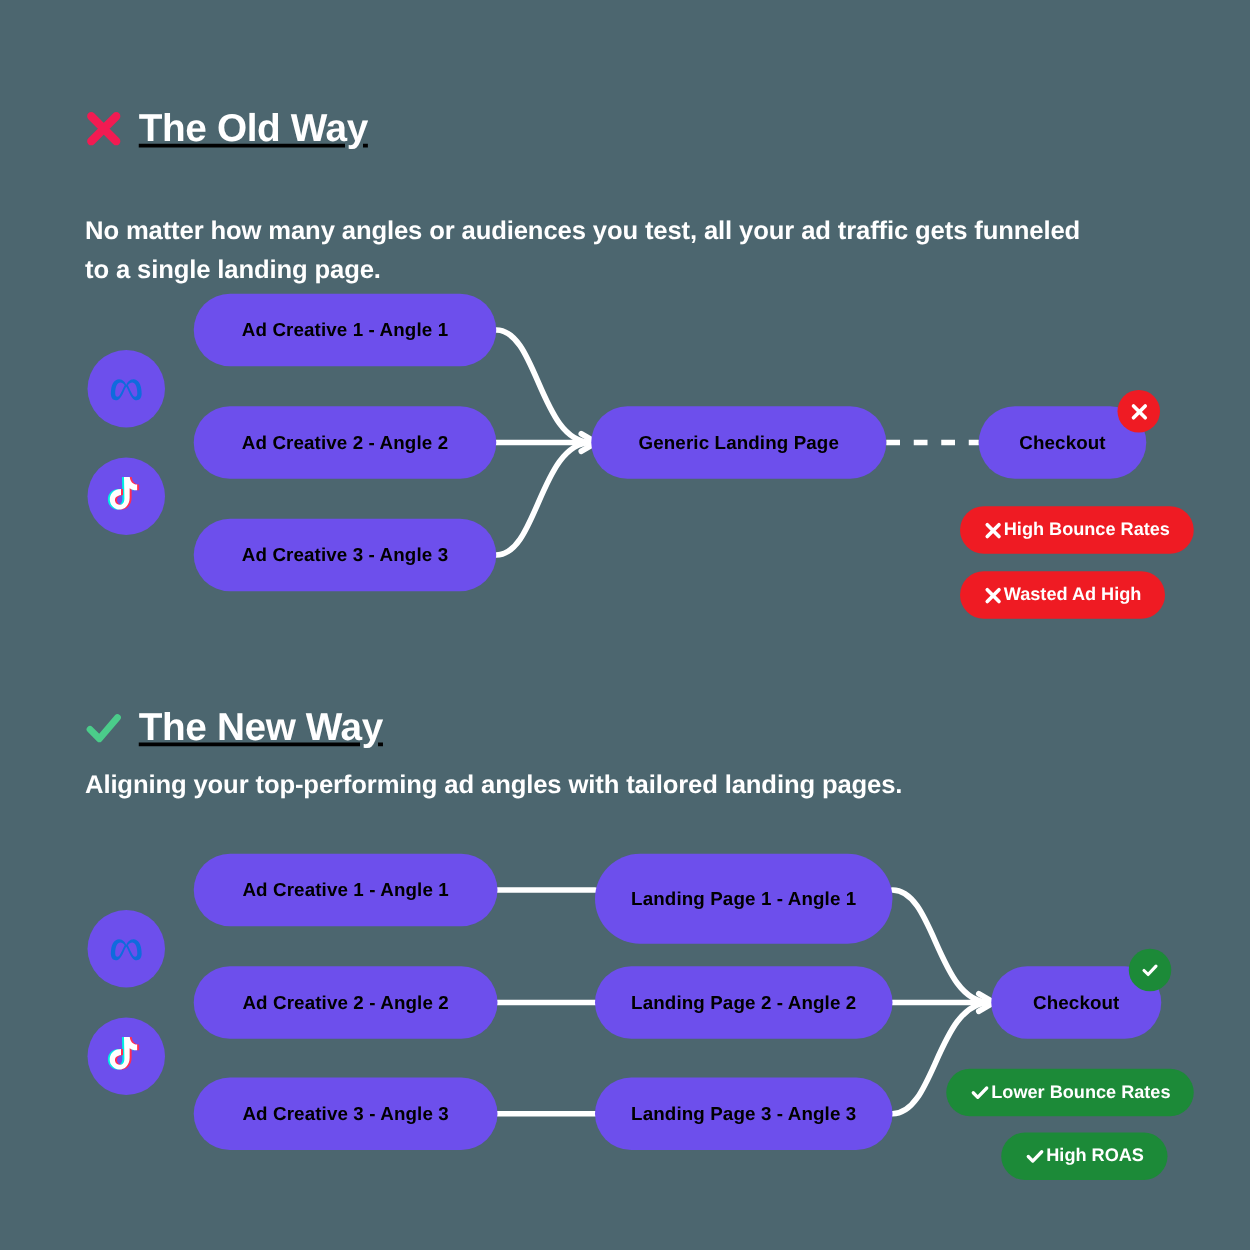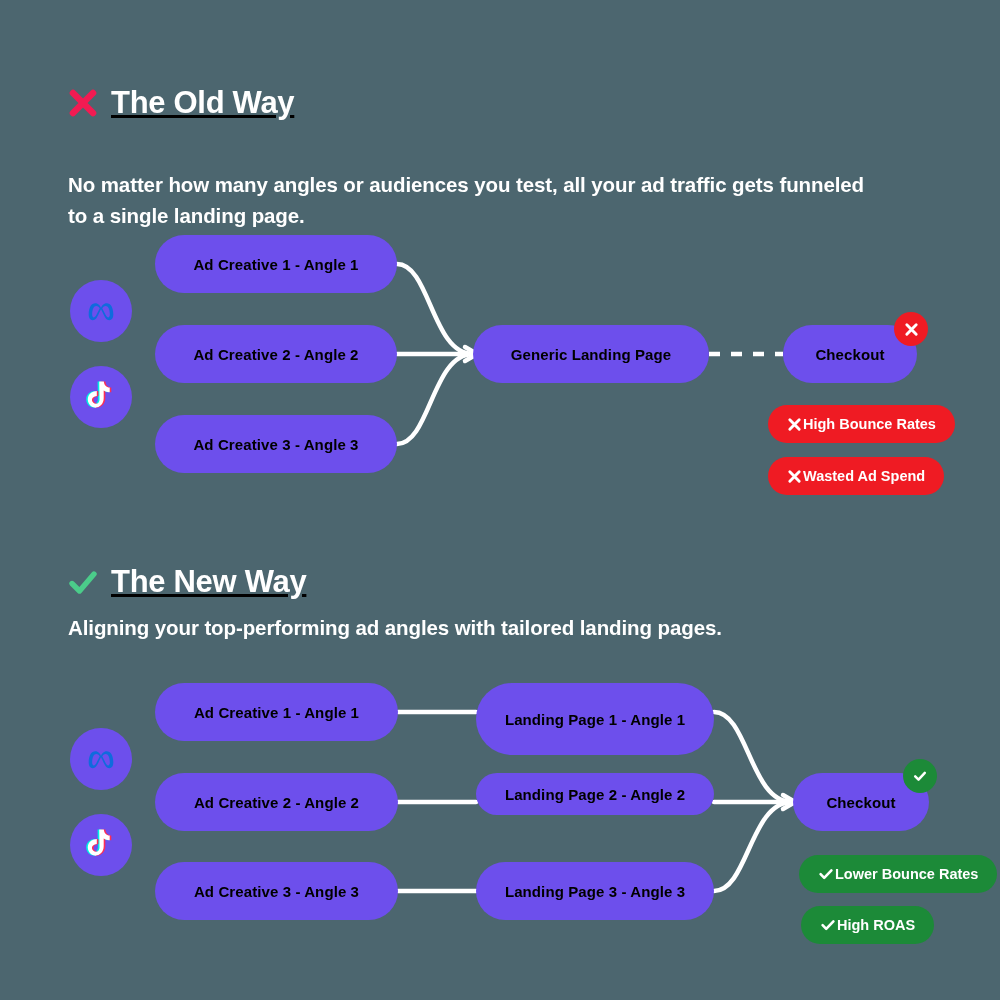--- a/index.html
+++ b/index.html
@@ -192,21 +192,21 @@
   <div class="chip bad" style="left:768px; top:405px;">
     <svg width="15" height="15" viewBox="0 0 16 16" xmlns="http://www.w3.org/2000/svg">
       <path d="M3 3 L13 13 M13 3 L3 13" stroke="#ffffff" stroke-width="3.1" stroke-linecap="round"></path>
     </svg>
     <span>High Bounce Rates</span>
   </div>
   <div class="chip bad" style="left:768px; top:457px;">
     <svg width="15" height="15" viewBox="0 0 16 16" xmlns="http://www.w3.org/2000/svg">
       <path d="M3 3 L13 13 M13 3 L3 13" stroke="#ffffff" stroke-width="3.1" stroke-linecap="round"></path>
     </svg>
-    <span>Wasted Ad Spend</span>
+    <span>Wasted Ad High</span>
   </div>
 
   <div class="section-head" style="left:68px; top:564px;">
     <span class="head-icon">
       <svg viewBox="0 0 30 30" xmlns="http://www.w3.org/2000/svg">
         <path d="M4 16.5 L11.5 24 L26 7" stroke="#4bcc8a" stroke-width="5.4" stroke-linecap="round" stroke-linejoin="round" fill="none"></path>
       </svg>
     </span>
     <span class="head-title">The New Way</span>
   </div>
@@ -232,37 +232,37 @@
   <div class="node" style="left:155px; top:773px; width:243px; height:58px;">
     <span>Ad Creative 2 -  Angle 2</span>
   </div>
   <div class="node" style="left:155px; top:862px; width:243px; height:58px;">
     <span>Ad Creative 3 -  Angle 3</span>
   </div>
 
   <div class="node" style="left:476px; top:683px; width:238px; height:72px;">
     <span>Landing Page 1 -  Angle 1</span>
   </div>
-  <div class="node" style="left:476px; top:773px; width:238px; height:42px;">
+  <div class="node" style="left:476px; top:773px; width:238px; height:58px;">
     <span>Landing Page 2 -  Angle 2</span>
   </div>
   <div class="node" style="left:476px; top:862px; width:238px; height:58px;">
     <span>Landing Page 3 -  Angle 3</span>
   </div>
 
   <div class="node" style="left:793px; top:773px; width:136px; height:58px;">
     <span>Checkout</span>
   </div>
   <div class="corner-badge good" style="left:903px; top:759px;">
     <svg width="16" height="16" viewBox="0 0 16 16" xmlns="http://www.w3.org/2000/svg">
       <path d="M3.2 8.4 L6.5 11.6 L12.8 4.9" stroke="#ffffff" stroke-width="2.5" stroke-linecap="round" stroke-linejoin="round" fill="none"></path>
     </svg>
   </div>
 
-  <div class="chip good" style="left:799px; top:855px;text-align:center;">
+  <div class="chip good" style="left:757px; top:855px;text-align:center;">
     <svg width="16" height="16" viewBox="0 0 16 16" xmlns="http://www.w3.org/2000/svg">
       <path d="M2.6 8.2 L6.2 11.9 L13.4 4.4" stroke="#ffffff" stroke-width="2.6" stroke-linecap="round" stroke-linejoin="round" fill="none"></path>
     </svg>
     <span>Lower Bounce Rates</span>
   </div>
   <div class="chip good" style="left:801px; top:906px;">
     <svg width="16" height="16" viewBox="0 0 16 16" xmlns="http://www.w3.org/2000/svg">
       <path d="M2.6 8.2 L6.2 11.9 L13.4 4.4" stroke="#ffffff" stroke-width="2.6" stroke-linecap="round" stroke-linejoin="round" fill="none"></path>
     </svg>
     <span>High ROAS</span>

